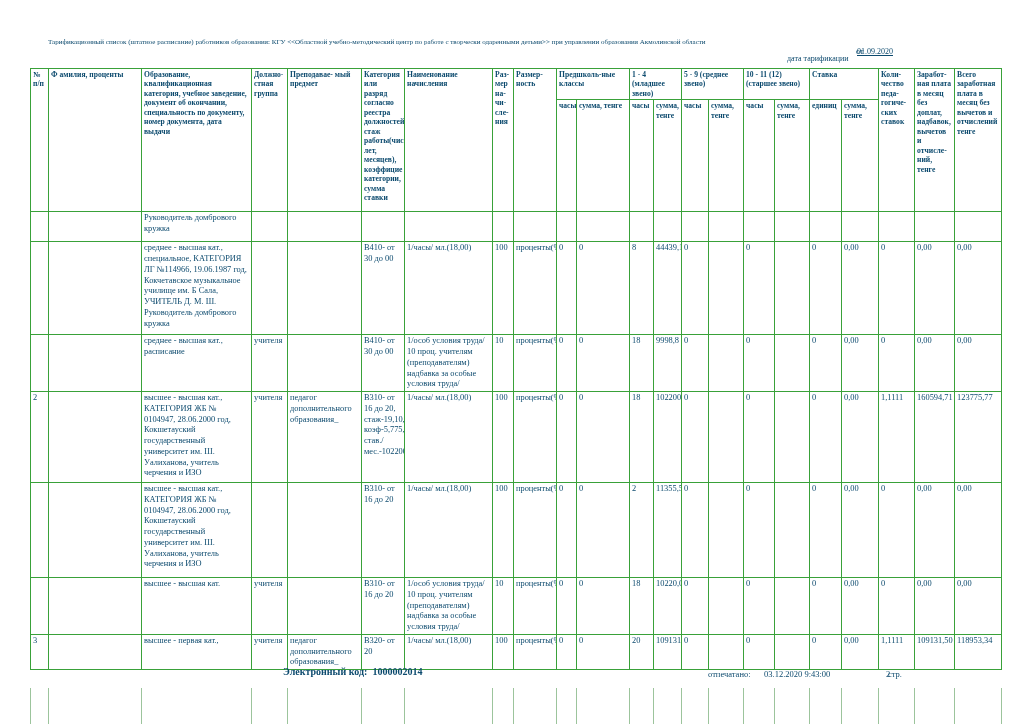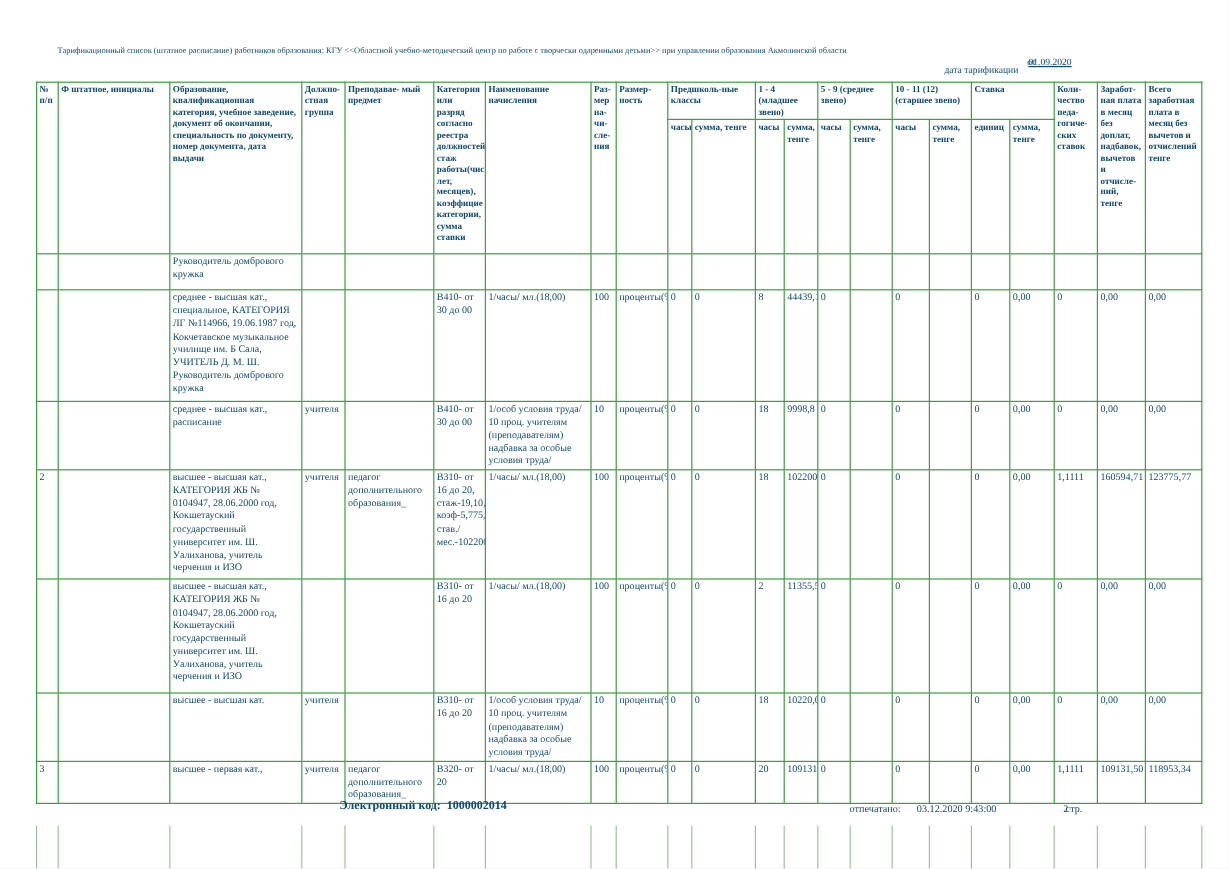--- a/index.html
+++ b/index.html
@@ -76,21 +76,21 @@
       <col style="width:35px">
         <col style="width:32px">
         <col style="width:37px">
         <col style="width:36px">
       <col style="width:40px">
         <col style="width:47px">
     </colgroup>
     <thead>
       <tr style="height:30px">
         <th rowspan="2">№ п/п</th>
-        <th rowspan="2">Ф штатное, инициалы</th>
+        <th rowspan="2">Ф амилия, проценты</th>
         <th rowspan="2">Образование, квалификационная категория, учебное заведение, документ об окончании, специальность по документу, номер документа, дата выдачи</th>
         <th rowspan="2">Должно-стная группа</th>
         <th rowspan="2">Преподавае- мый предмет</th>
         <th rowspan="2">Категория или разряд согласно реестра должностей стаж работы(чис лет, месяцев), коэффицие категории, сумма ставки</th>
         <th rowspan="2">Наименование начисления</th>
         <th rowspan="2" class="small-h">Раз-мер на-чи-сле-ния</th>
         <th rowspan="2">Размер-ность</th>
         <th colspan="2" class="group-h">Предшколь-ные классы</th>
         <th colspan="2" class="group-h">1 - 4 (младшее звено)</th>
         <th colspan="2" class="group-h">5 - 9 (среднее звено)</th>

